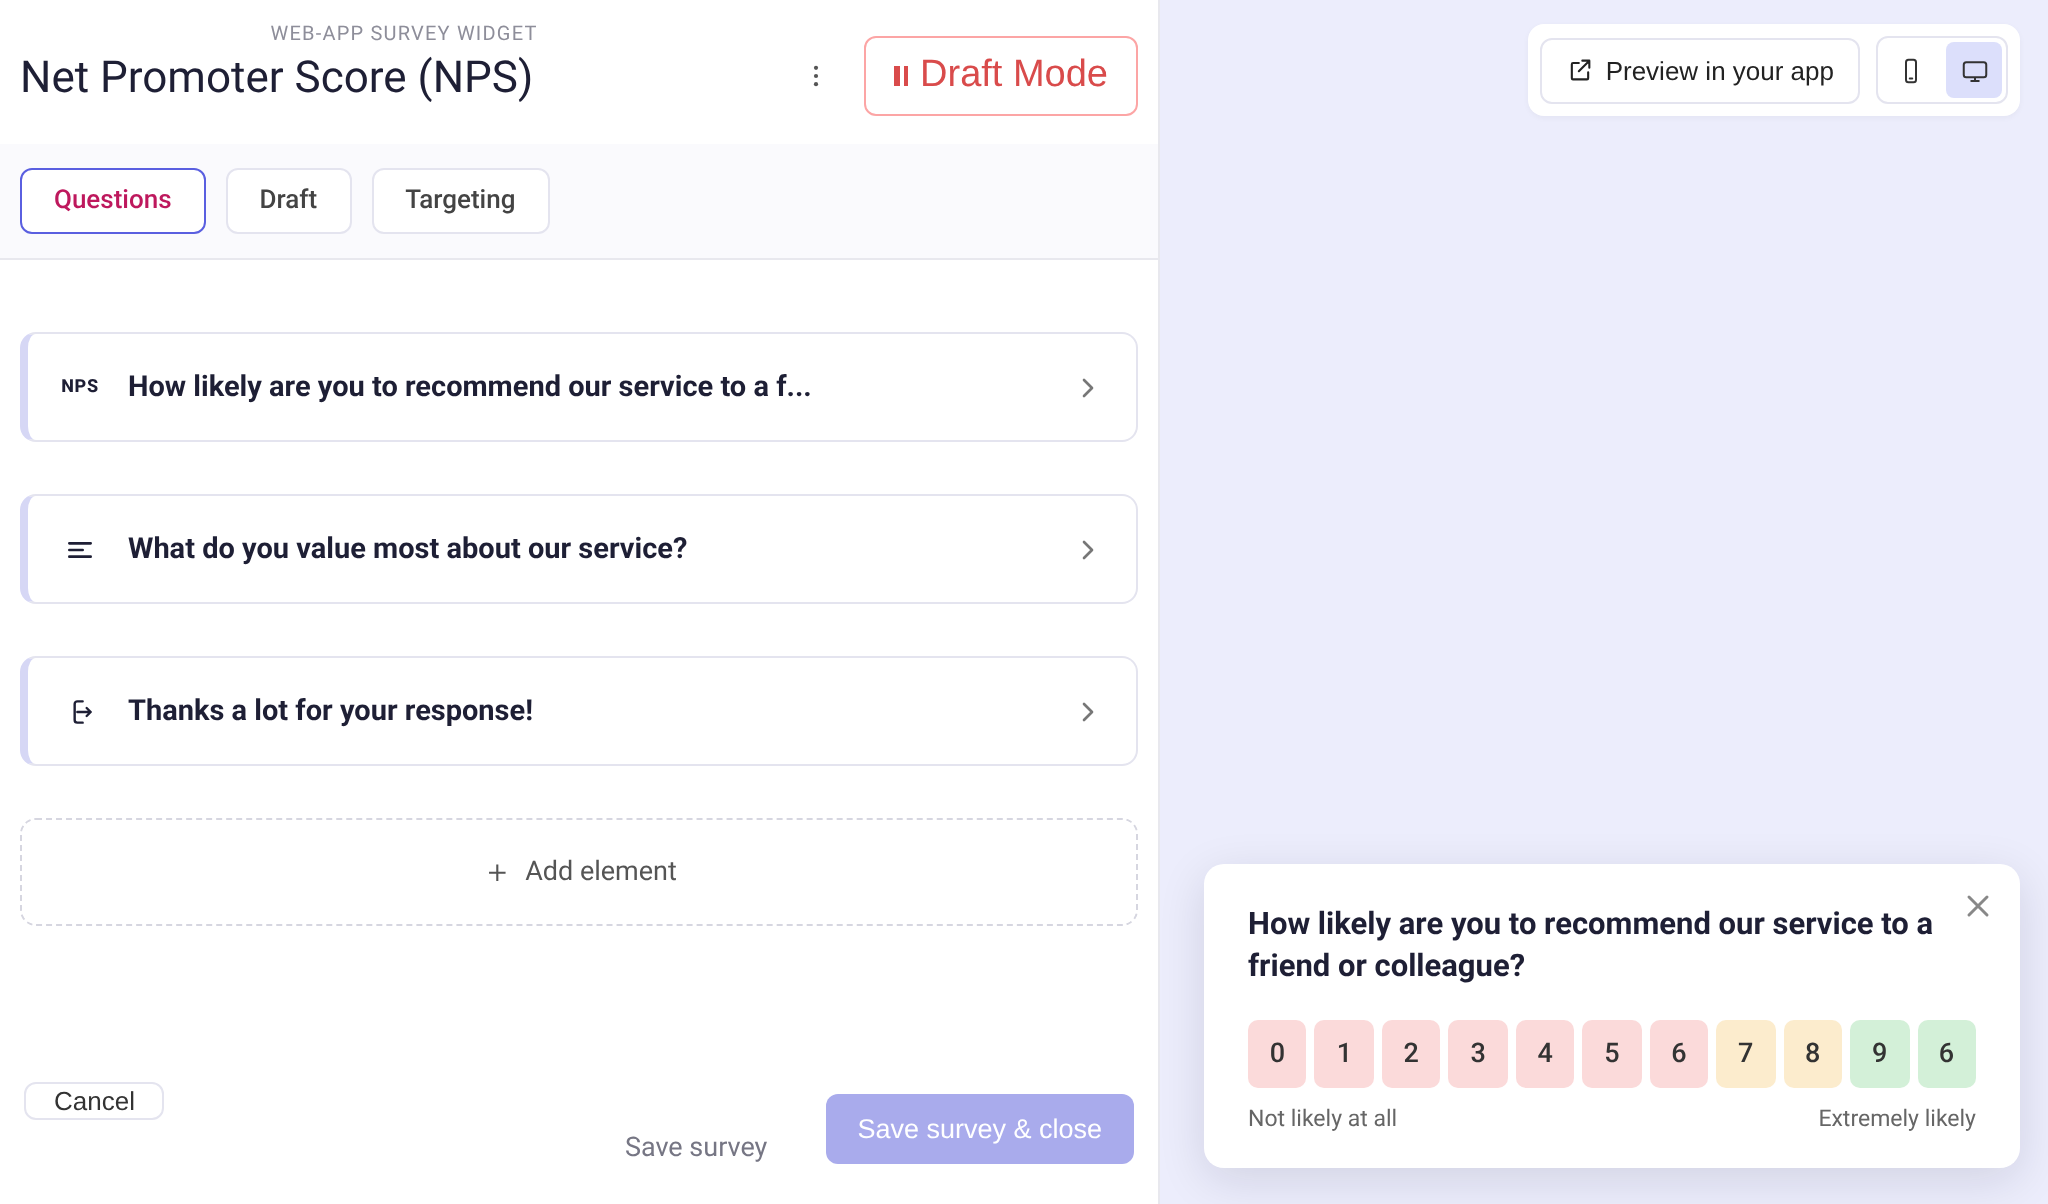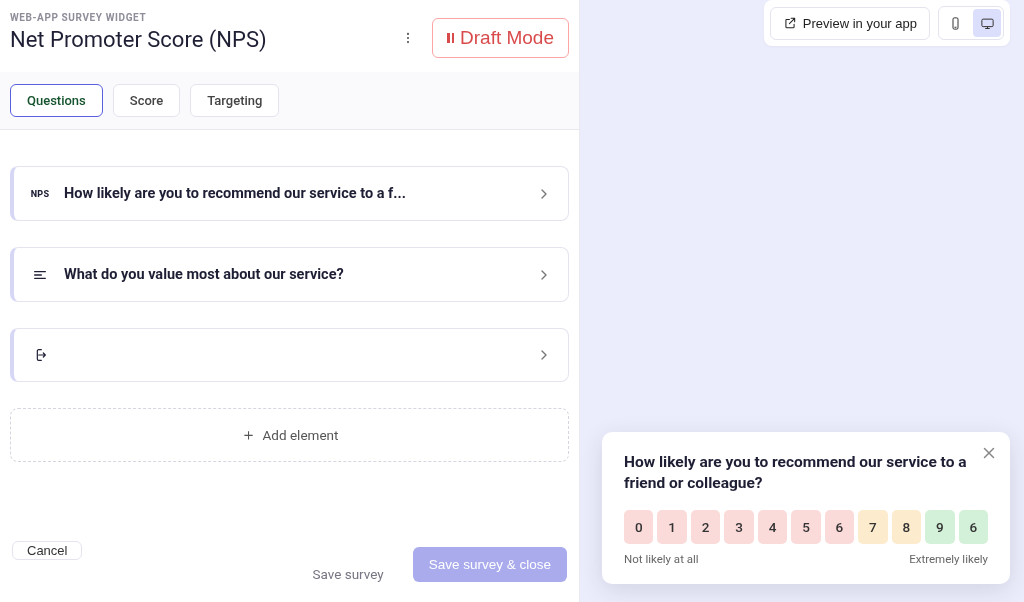--- a/index.html
+++ b/index.html
@@ -3,49 +3,49 @@
 <meta charset="utf-8">
 <style>
 * { box-sizing: border-box; margin: 0; padding: 0; }
 html, body { width: 1024px; height: 602px; font-family: -apple-system, BlinkMacSystemFont, "Segoe UI", Roboto, sans-serif; overflow: hidden; }
 body { display: flex; }
 .left-panel { width: 580px; height: 602px; background: #fff; position: relative; display: flex; flex-direction: column; border-right: 1px solid #e8e8ee; }
 .right-panel { flex: 1; height: 602px; background: #ecedfc; position: relative; }
 
 .header { padding: 12px 10px 14px 10px; display: flex; align-items: flex-start; justify-content: space-between; }
 .header-left { flex: 1; }
-.eyebrow { font-size: 10px; letter-spacing: 0.6px; color: #8e8e9a; font-weight: 700; margin-bottom: 4px; }
+.eyebrow { font-size: 10px; letter-spacing: 0.6px; color: #8e8e9a; font-weight: 400; margin-bottom: 4px; text-align: center; }
 .title { font-size: 22px; font-weight: 400; color: #1e1f35; }
 .header-right { display: flex; align-items: center; gap: 10px; padding-top: 6px; }
 .kebab { width: 28px; height: 28px; display: flex; align-items: center; justify-content: center; cursor: pointer; border-radius: 4px; }
 .kebab svg { width: 14px; height: 14px; color: #555; }
 .draft-btn { border: 1px solid #fca5a5; color: #d94b4b; background: #fff; padding: 8px 14px; border-radius: 6px; font-size: 19px; font-weight: 500; display: flex; align-items: center; gap: 6px; cursor: pointer; }
 .draft-btn .pause { display: inline-flex; gap: 2px; }
 .draft-btn .pause span { width: 2.5px; height: 10px; background: #d94b4b; display: block; }
 
 .tabs { display: flex; gap: 10px; padding: 0 10px 12px 10px; border-bottom: 1px solid #e8e8ee; background: #fafafd; padding-top: 12px;}
 .tab { padding: 8px 16px; border: 1px solid #e4e4ef; border-radius: 6px; font-size: 13px; color: #444; background: #fff; cursor: pointer; font-weight: 500;}
-.tab.active { border-color: #5a5fe0; color: #14532d; background: #fff; }
+.tab.active { border-color: #5a5fe0; color: #be185d; background: #fff; }
 
 .body-scroll { flex: 1; padding: 36px 10px 10px 10px; overflow-y: auto; }
 .card { border: 1px solid #e4e4ef; border-radius: 8px; border-left: 4px solid #d6d7f5; padding: 18px 16px; display: flex; align-items: center; gap: 14px; margin-bottom: 26px; cursor: pointer; justify-content: space-between; }
 .card .type-icon { width: 20px; flex-shrink: 0; display: flex; align-items: center; justify-content: center; }
 .nps-label { font-size: 9px; font-weight: 800; color: #1e1f35; letter-spacing: 0.3px;}
 .card-title { flex: 1; font-size: 14.5px; font-weight: 700; color: #1e1f35; }
 .chev { width: 16px; height: 16px; color: #777; flex-shrink: 0; }
 
 .add-element { border: 1px dashed #d6d6e0; border-radius: 8px; padding: 18px; text-align: center; color: #555; font-size: 13.5px; display: flex; align-items: center; justify-content: center; gap: 6px; cursor: pointer; margin-top: 4px;}
 
 .footer { display: flex; align-items: center; justify-content: space-between; padding: 16px 12px 20px 12px; }
 .cancel-btn { border: 1px solid #e4e4ef; background: #fff; padding: 1px 14px; border-radius: 6px; font-size: 13px; cursor: pointer; color: #333; }
 .footer-right { display: flex; align-items: flex-end; gap: 29px; }
 .save-link { color: #767684; font-size: 13.5px; cursor: pointer; }
 .save-close { background: #a9abec; color: #fff; padding: 10px 16px; border-radius: 6px; font-size: 13.5px; font-weight: 500; border: none; cursor: pointer; margin-top: 29px; }
 
-.top-preview-bar { position: absolute; top: 0; right: 14px; display: flex; gap: 8px; align-items: center; background: #fff; padding: 6px; border-radius: 8px; box-shadow: 0 1px 3px rgba(0,0,0,0.04); }
+.top-preview-bar { position: absolute; top: 12px; right: 14px; display: flex; gap: 8px; align-items: center; background: #fff; padding: 6px; border-radius: 8px; box-shadow: 0 1px 3px rgba(0,0,0,0.04); }
 .preview-btn { display: flex; align-items: center; gap: 6px; border: 1px solid #e4e4ef; background: #fff; padding: 8px 12px; border-radius: 6px; font-size: 13px; cursor: pointer; color: #222; font-weight: 500;}
 .device-toggle { display: flex; gap: 4px; border: 1px solid #e4e4ef; border-radius: 6px; padding: 2px; }
 .device-btn { width: 28px; height: 28px; display: flex; align-items: center; justify-content: center; cursor: pointer; border-radius: 4px; }
 .device-btn.active { background: #dcdffb; }
 .device-btn svg { width: 15px; height: 15px; color: #333; }
 
 .widget { position: absolute; left: 22px; right: 14px; bottom: 18px; background: #fff; border-radius: 10px; box-shadow: 0 6px 24px rgba(20,20,40,0.12); padding: 20px 22px 18px 22px; }
 .widget-close { position: absolute; top: 12px; right: 12px; width: 18px; height: 18px; cursor: pointer; color: #888; }
 .widget-q { font-size: 15.5px; font-weight: 700; color: #1e1f35; line-height: 1.35; margin-bottom: 16px; padding-right: 18px; }
 .scale { display: flex; gap: 4px; margin-bottom: 8px; }
@@ -76,21 +76,21 @@
             <span></span>
             <span></span>
           </span>
         <span>Draft Mode</span>
       </button>
     </div>
   </div>
 
   <div class="tabs">
     <div class="tab active">Questions</div>
-    <div class="tab">Score</div>
+    <div class="tab">Draft</div>
     <div class="tab">Targeting</div>
   </div>
 
   <div class="body-scroll">
     <div class="card">
       <div class="type-icon">
           <span class="nps-label">NPS</span>
         </div>
       <div class="card-title">How likely are you to recommend our service to a f...</div>
       <svg class="chev" viewBox="0 0 24 24">
@@ -109,20 +109,21 @@
           <path d="M9 6l6 6-6 6" stroke="currentColor" stroke-width="2" fill="none" stroke-linecap="round" stroke-linejoin="round"></path>
         </svg>
     </div>
 
     <div class="card">
       <div class="type-icon">
         <svg viewBox="0 0 24 24" width="16" height="16">
             <path d="M14 4h-4a2 2 0 0 0-2 2v12a2 2 0 0 0 2 2h4M17 15l3-3-3-3M20 12H10" stroke="#1e1f35" stroke-width="1.8" fill="none" stroke-linecap="round" stroke-linejoin="round"></path>
           </svg>
       </div>
+      <div class="card-title">Thanks a lot for your response!</div>
       <svg class="chev" viewBox="0 0 24 24">
           <path d="M9 6l6 6-6 6" stroke="currentColor" stroke-width="2" fill="none" stroke-linecap="round" stroke-linejoin="round"></path>
         </svg>
     </div>
 
     <div class="add-element">
       <span class="plus-icon">＋</span>
       <span>Add element</span>
     </div>
   </div>

